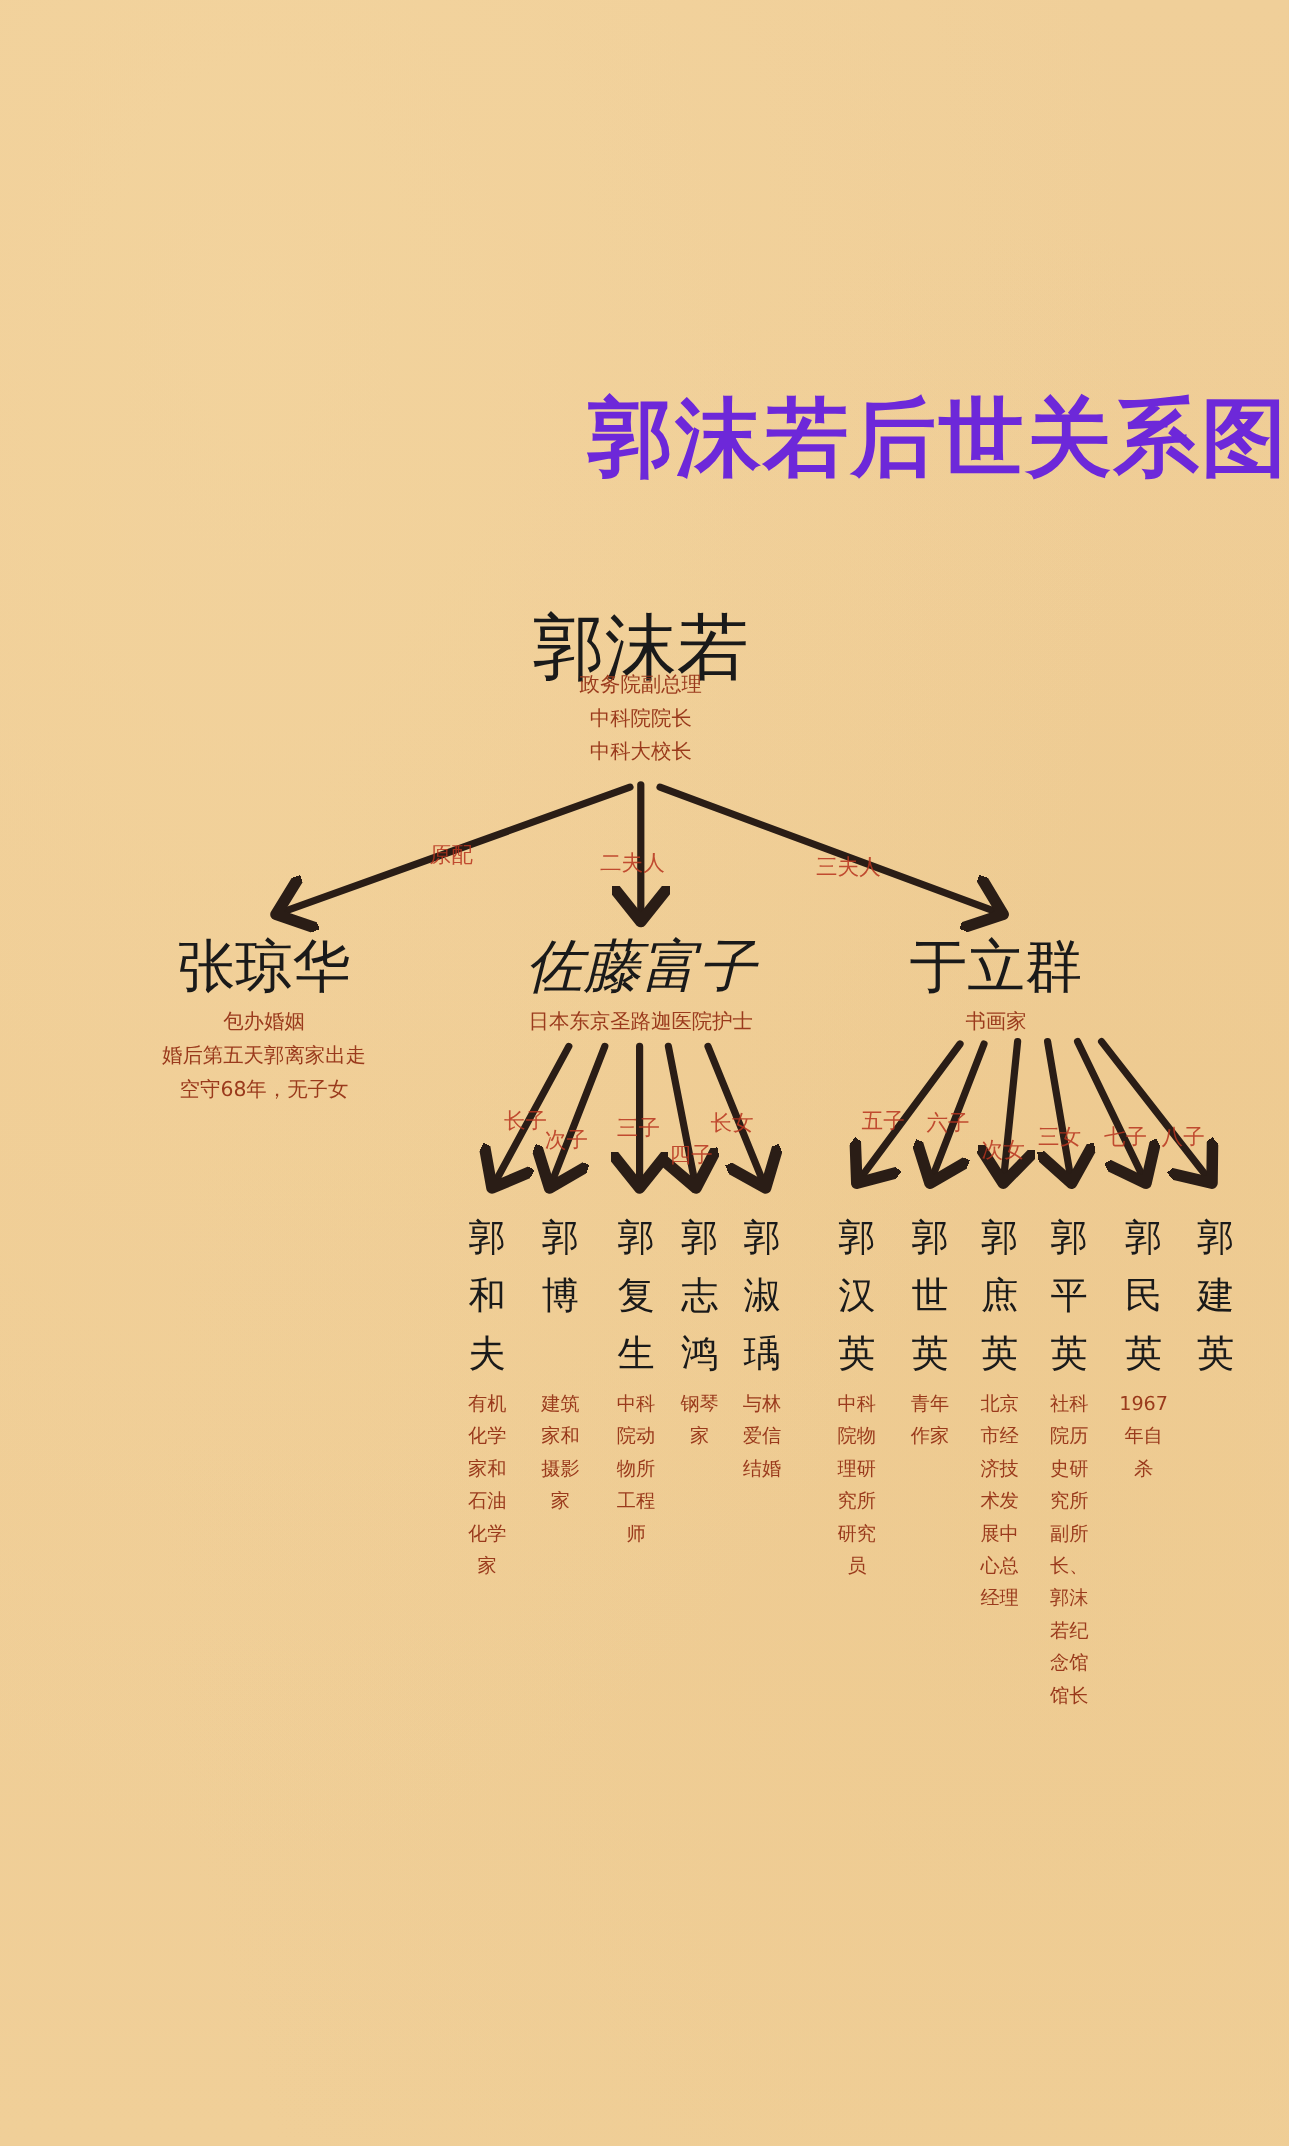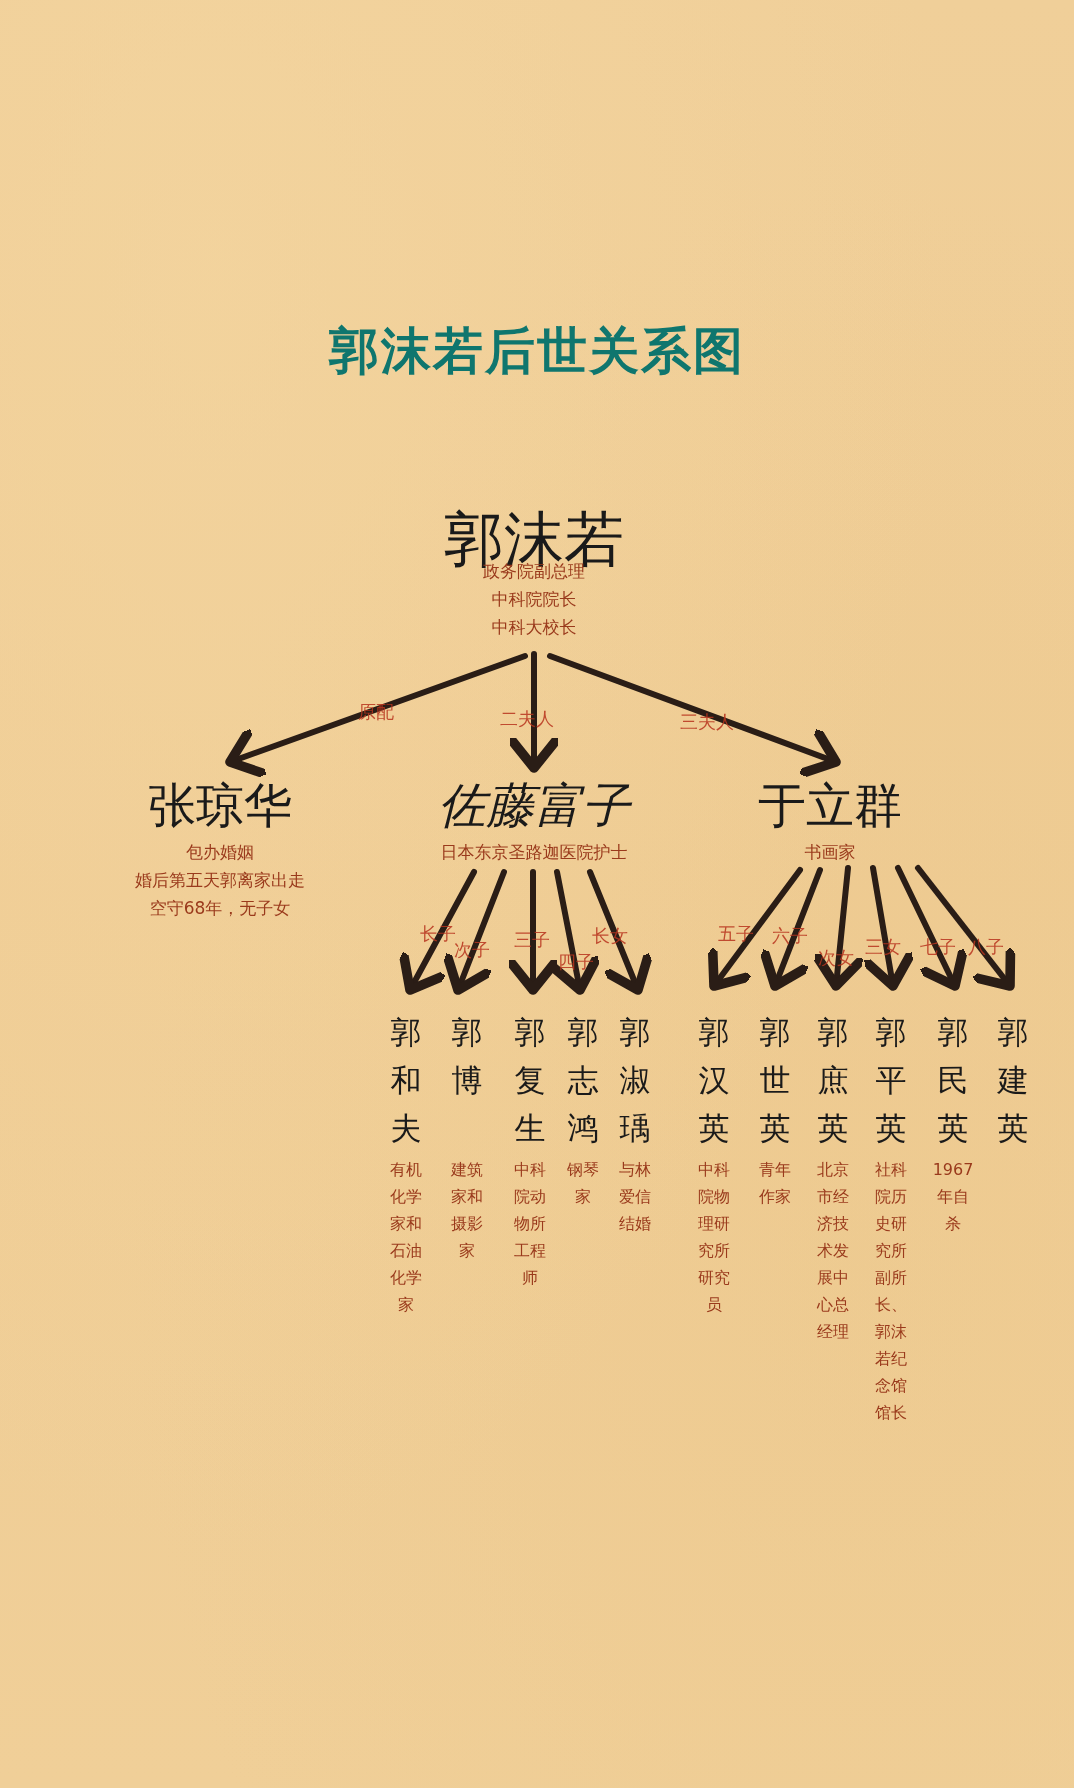--- a/index.html
+++ b/index.html
@@ -9,22 +9,22 @@
     font-family:"DejaVu Sans", "Liberation Sans", sans-serif;
   }
   .bg {
     position:absolute; inset:0;
     background:
       radial-gradient(ellipse at 20% 15%, rgba(244,214,160,0.6), transparent 60%),
       radial-gradient(ellipse at 80% 70%, rgba(236,200,140,0.5), transparent 60%),
       linear-gradient(180deg,#f0cf99 0%,#efcc94 50%,#f0cf98 100%);
   }
   .title {
-    position:absolute; left:0; width:1074px; top:318px; text-align:center;
-    font-size:50px; font-weight:bold; color:#0f766e; letter-spacing:2px;
+    position:absolute; left:0; width:1074px; top:318px; text-align:right;
+    font-size:71px; font-weight:bold; color:#6d28d9; letter-spacing:2px;
   }
   .name {
     position:absolute; text-align:center; color:#1a1a1a; font-size:48px; white-space:nowrap;
   }
   .desc {
     position:absolute; text-align:center; color:#9a3a1c; font-size:17px; line-height:28px; white-space:nowrap;
   }
   .rel {
     position:absolute; color:#b8341e; font-size:18px; white-space:nowrap; opacity:0.85;
   }

